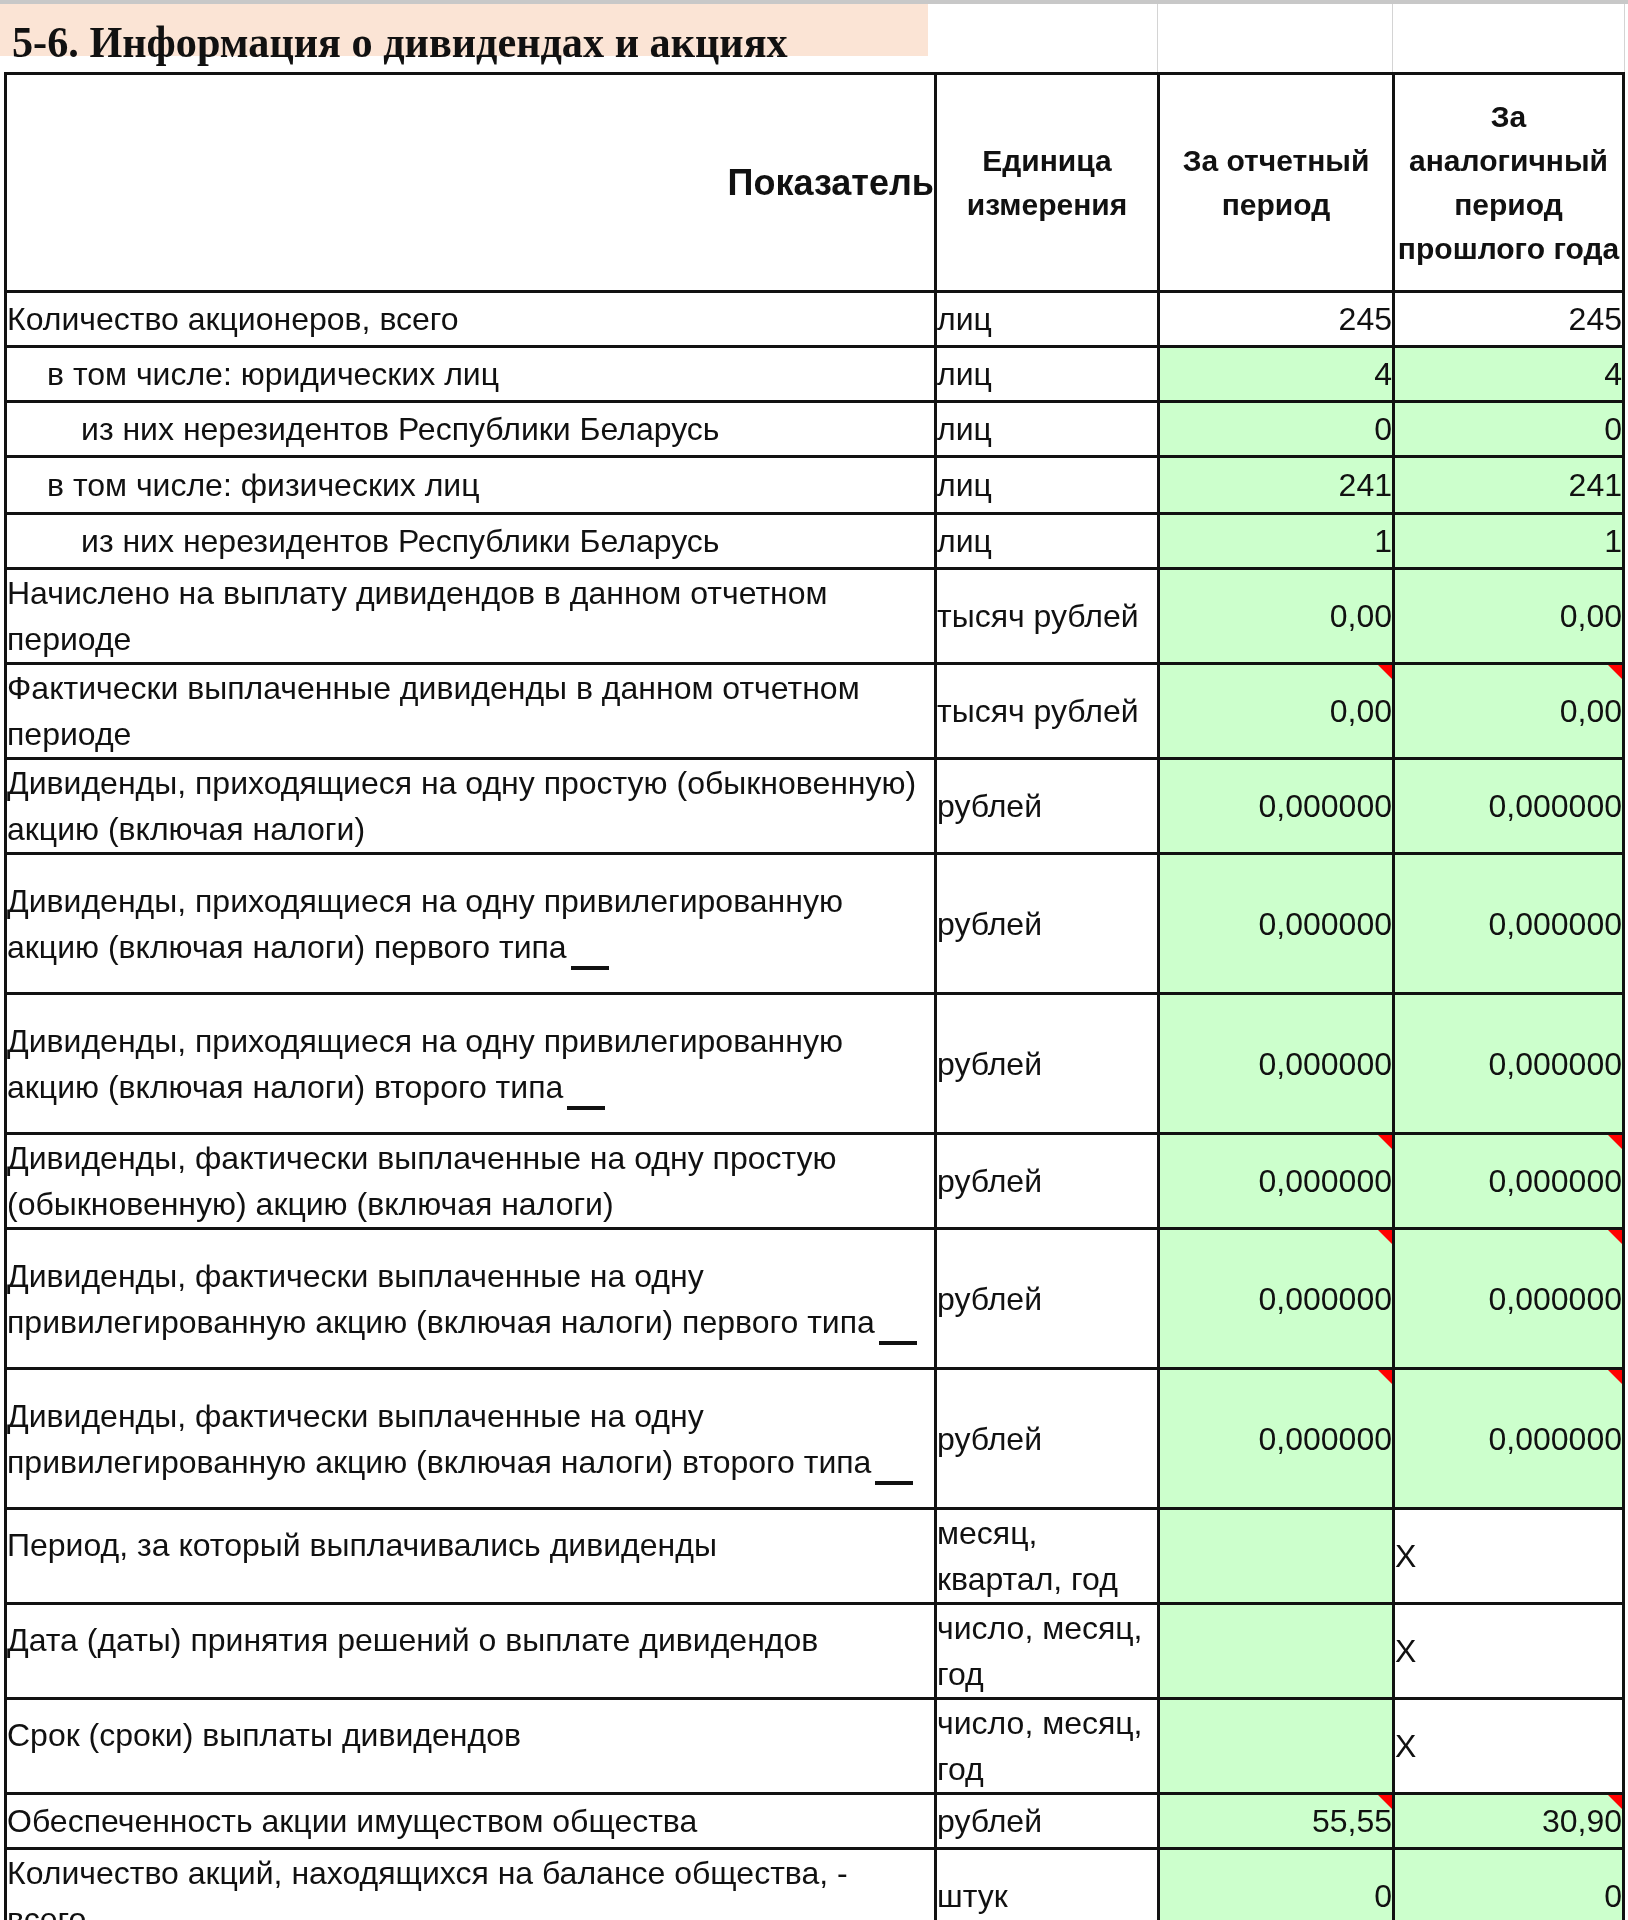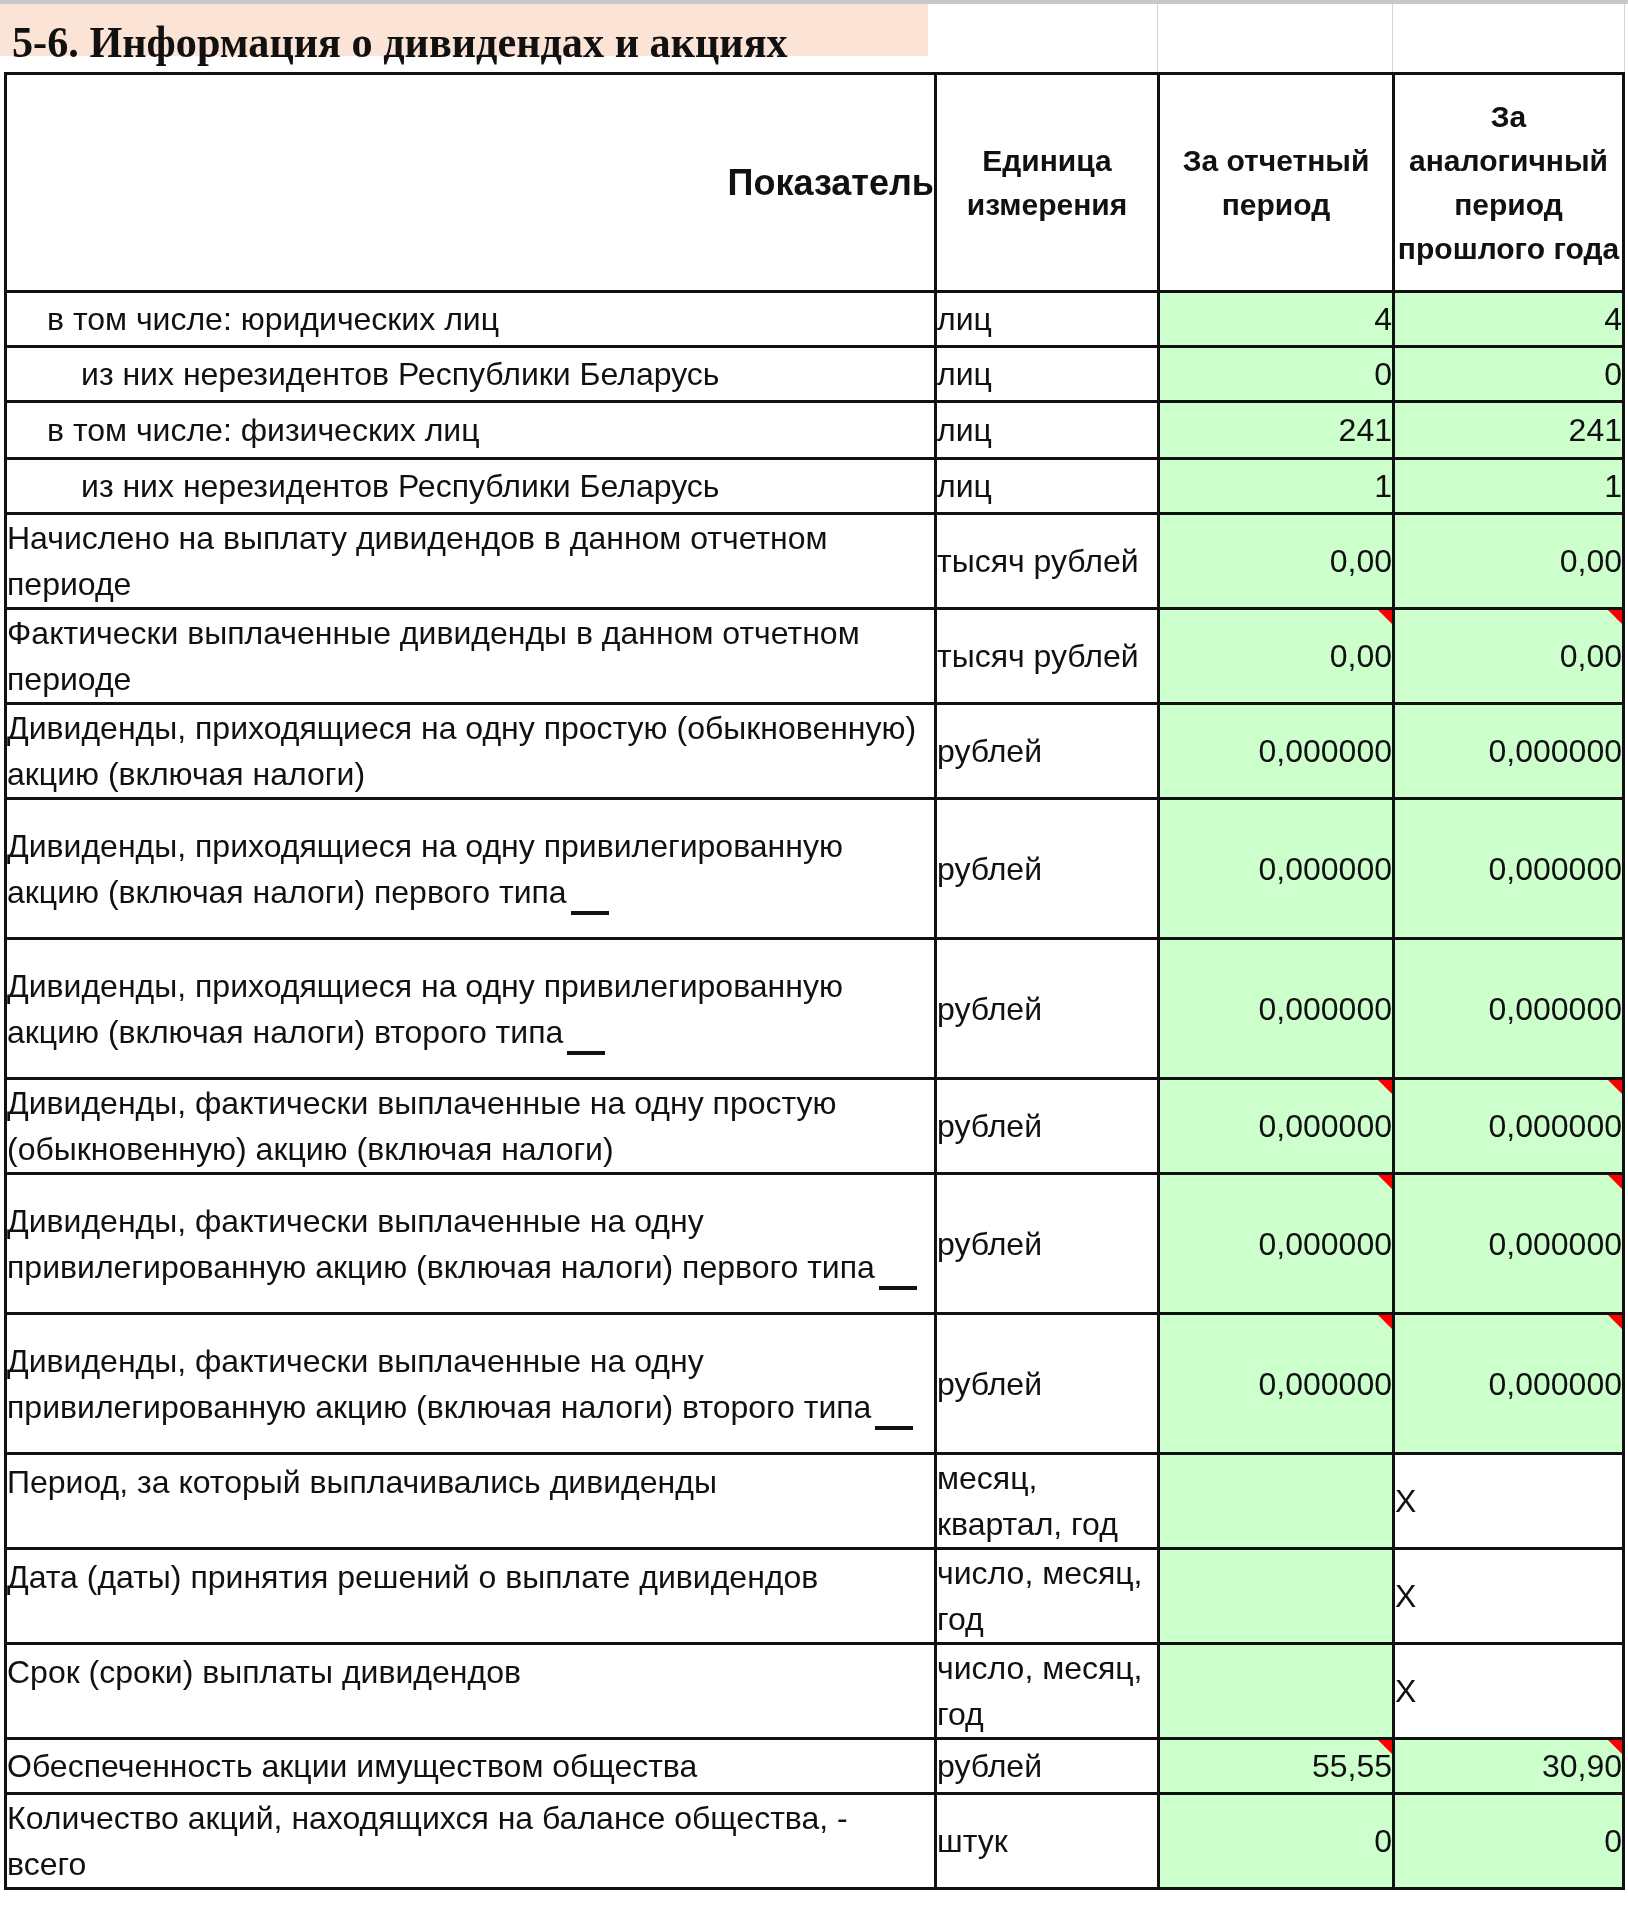--- a/index.html
+++ b/index.html
@@ -10,21 +10,21 @@
   .title-cell { position: absolute; left: 0; top: 4px; width: 928px; height: 52px; background: #fbe4d5; }
   .title-text { position: absolute; left: 12px; top: 14px; font-family: "Liberation Serif", serif;
                 font-weight: bold; font-size: 44px; line-height: 50px; color: #111; transform: scaleX(0.96);
                 transform-origin: left center; white-space: nowrap; }
   table.report { position: absolute; left: 4px; top: 72px; border-collapse: collapse; table-layout: fixed; width: 1618px; }
   table.report td, table.report th { border: 3px solid #111; padding: 0; vertical-align: middle; }
   th { font-weight: bold; font-size: 30px; line-height: 44px; text-align: center; }
   th.h-indicator { font-size: 36px; text-align: right; }
   td { font-size: 32px; line-height: 46px; }
   td.ind { padding-left: 6px; text-align: left; vertical-align: middle; }
-  td.ind.top { vertical-align: top; padding-top: 4px; }
+  td.ind.top { vertical-align: top; padding-top: 12px; }
   td.unit { padding-left: 6px; text-align: left; }
   td.num { text-align: right; padding-right: 6px; position: relative; }
   td.green { background: #ccffcc; }
   td.xcell { text-align: left; padding-left: 4px; }
   .indent1 { padding-left: 40px !important; }
   .indent2 { padding-left: 74px !important; }
   .comment-mark { position: absolute; right: 0; top: 0; width: 0; height: 0;
                   border-top: 14px solid #ff0000; border-left: 14px solid transparent; }
   .uline { display: inline-block; width: 38px; border-bottom: 4px solid #111; height: 30px; vertical-align: bottom; margin-left: 4px; }
 </style>
@@ -48,20 +48,26 @@
   </colgroup>
   <thead>
     <tr style="height:218px">
       <th class="h-indicator">Показатель</th>
       <th>Единица измерения</th>
       <th>За отчетный период</th>
       <th>За аналогичный период прошлого года</th>
     </tr>
   </thead>
   <tbody>
+    <tr style="height:55px">
+      <td class="ind">Количество акционеров, всего</td>
+      <td class="unit">лиц</td>
+      <td class="num">245</td>
+      <td class="num">245</td>
+    </tr>
     <tr style="height:55px">
       <td class="ind indent1">в том числе: юридических лиц</td>
       <td class="unit">лиц</td>
       <td class="num green">4</td>
       <td class="num green">4</td>
     </tr>
     <tr style="height:55px">
       <td class="ind indent2">из них нерезидентов Республики Беларусь</td>
       <td class="unit">лиц</td>
       <td class="num green">0</td>

